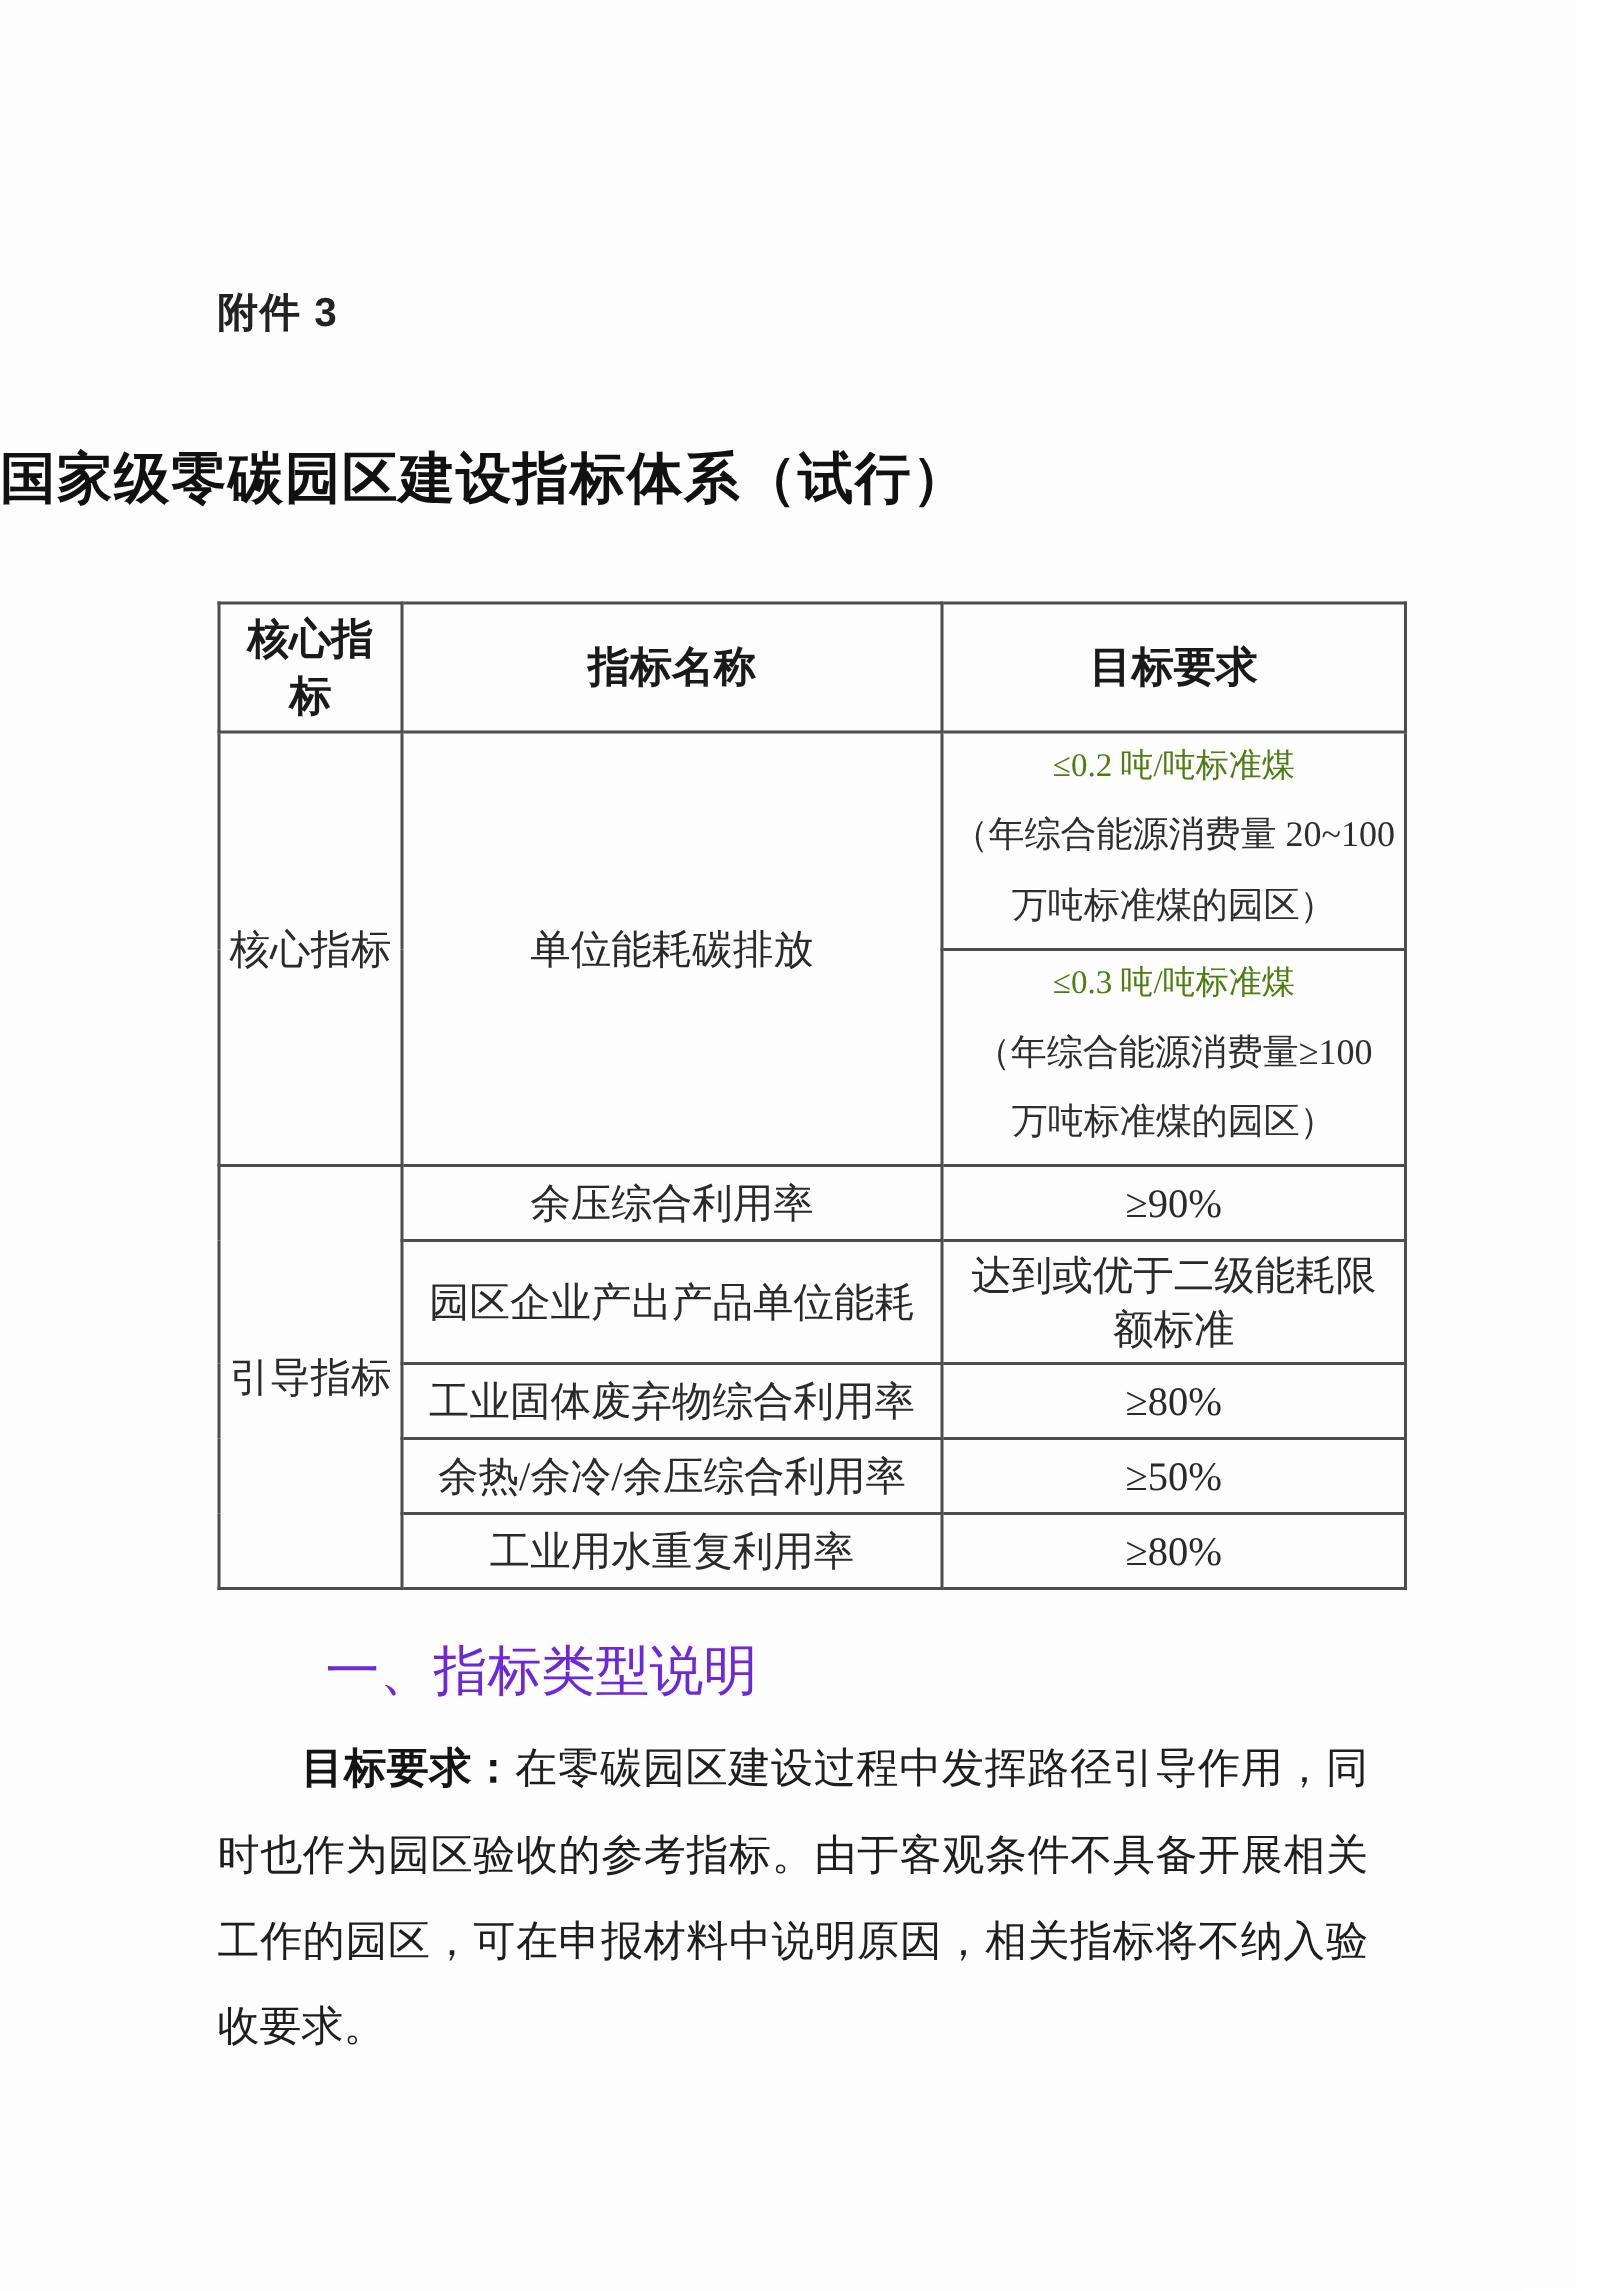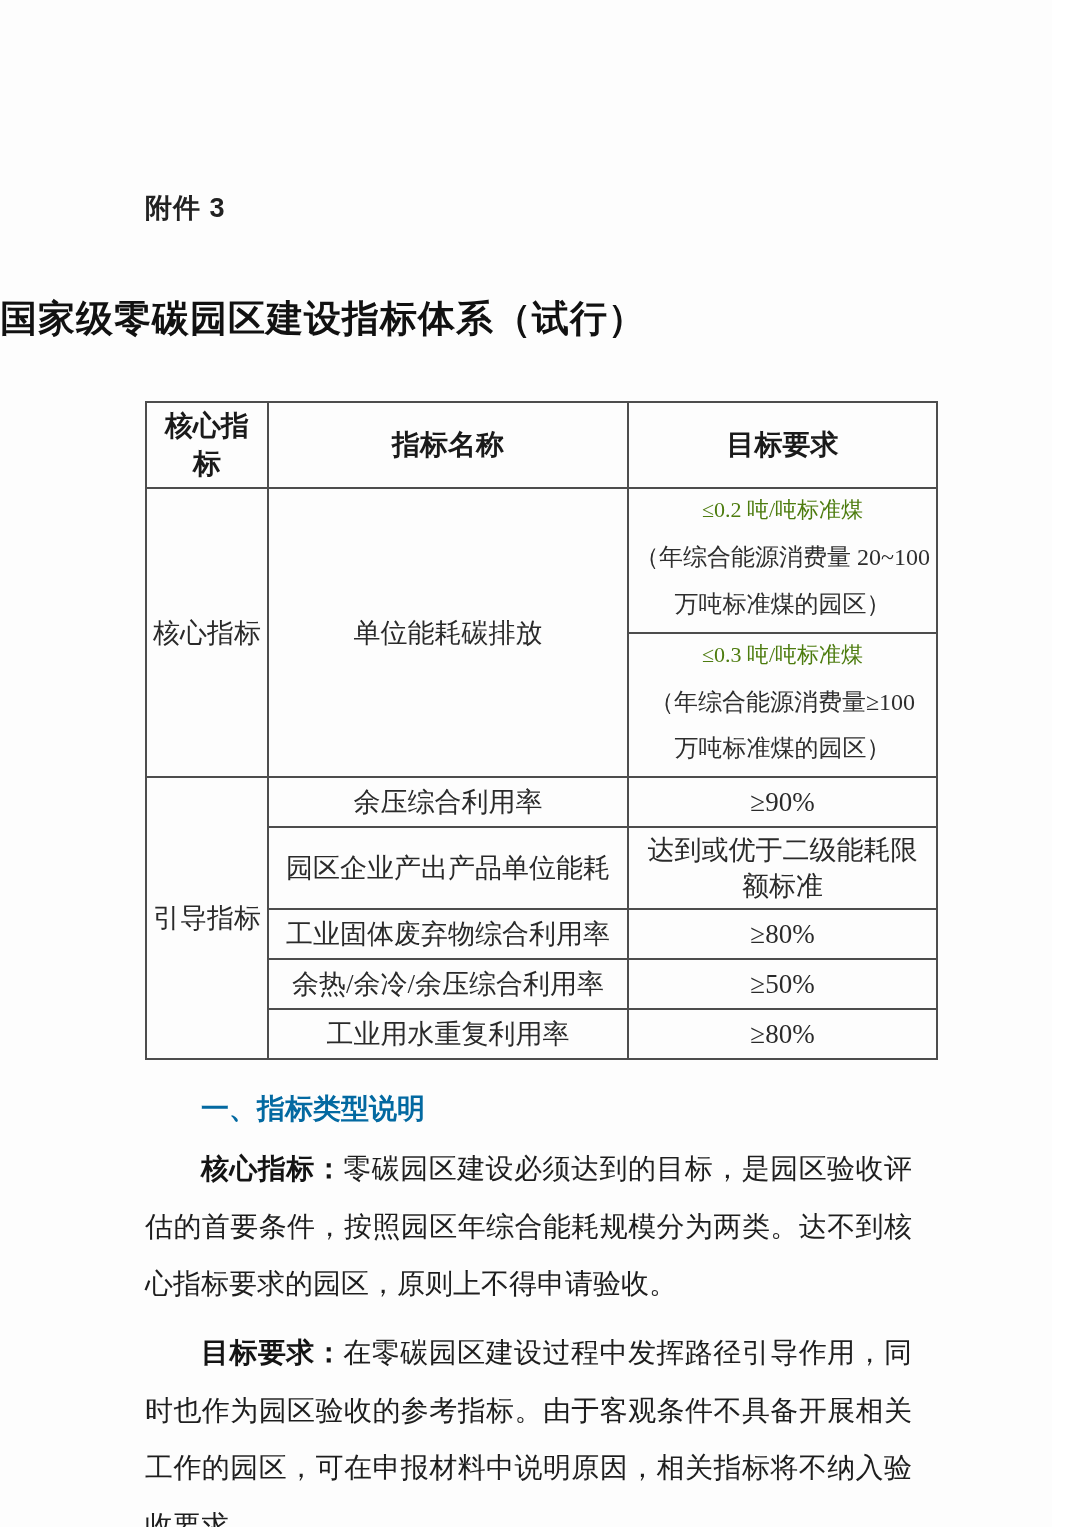--- a/index.html
+++ b/index.html
@@ -70,23 +70,23 @@
   }
   .target-note {
     font-size: 24px;
     color: #2e2e2e;
     line-height: 1.95;
   }
   .section-heading {
     margin: 30px 140px 0 145px;
     text-indent: 2em;
     font-family: "Liberation Sans", "DejaVu Sans", sans-serif;
-    font-size: 28px;
-    font-weight: 700;
-    color: #0369a1;
+    font-size: 36px;
+    font-weight: 400;
+    color: #6d28d9;
   }
   .body-paragraph {
     margin: 12px 140px 0 145px;
     font-size: 28px;
     line-height: 2.05;
     text-align: justify;
     text-indent: 2em;
     color: #1e1e1e;
   }
   .body-paragraph .lead {
@@ -150,21 +150,18 @@
       </tr>
       <tr class="row-guiding">
         <td>工业用水重复利用率</td>
         <td>≥80%</td>
       </tr>
     </tbody>
   </table>
 
   <div class="section-heading">一、指标类型说明</div>
 
-  <p class="body-paragraph">
-    <span class="lead">核心指标：</span><span>零碳园区建设必须达到的目标，是园区验收评估的首要条件，按照园区年综合能耗规模分为两类。达不到核心指标要求的园区，原则上不得申请验收。</span>
-  </p>
 
   <p class="body-paragraph">
     <span class="lead">目标要求：</span><span>在零碳园区建设过程中发挥路径引导作用，同时也作为园区验收的参考指标。由于客观条件不具备开展相关工作的园区，可在申报材料中说明原因，相关指标将不纳入验收要求。</span>
   </p>
 
 </div>
 
 </body></html>

